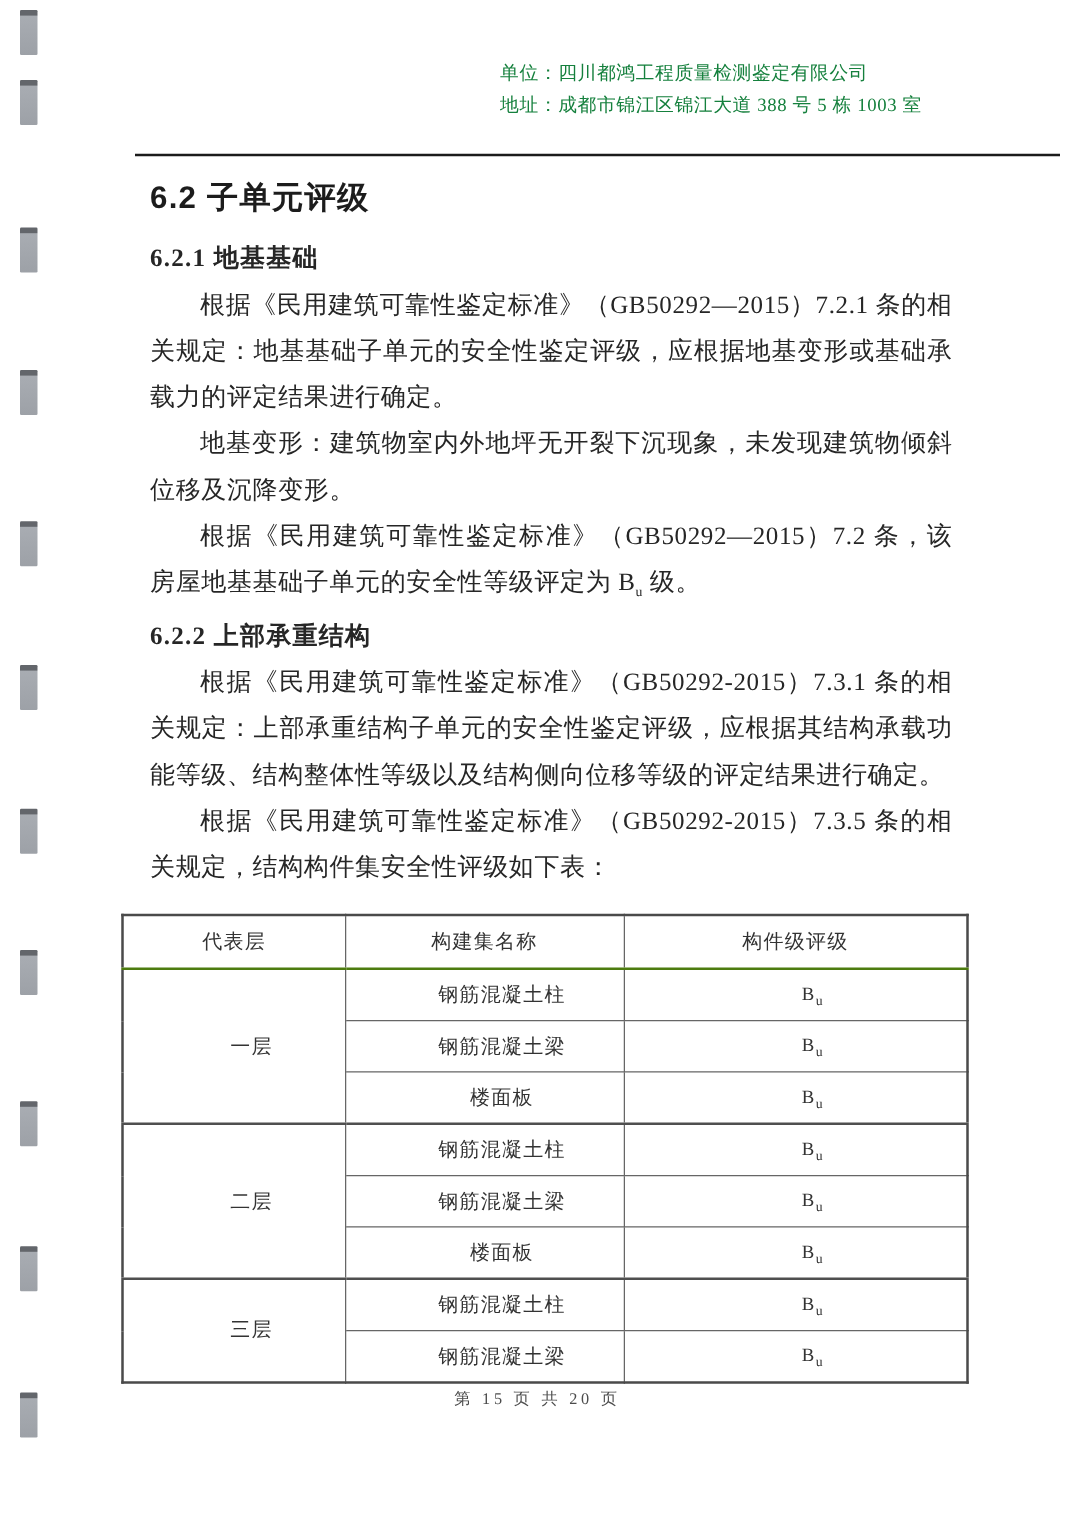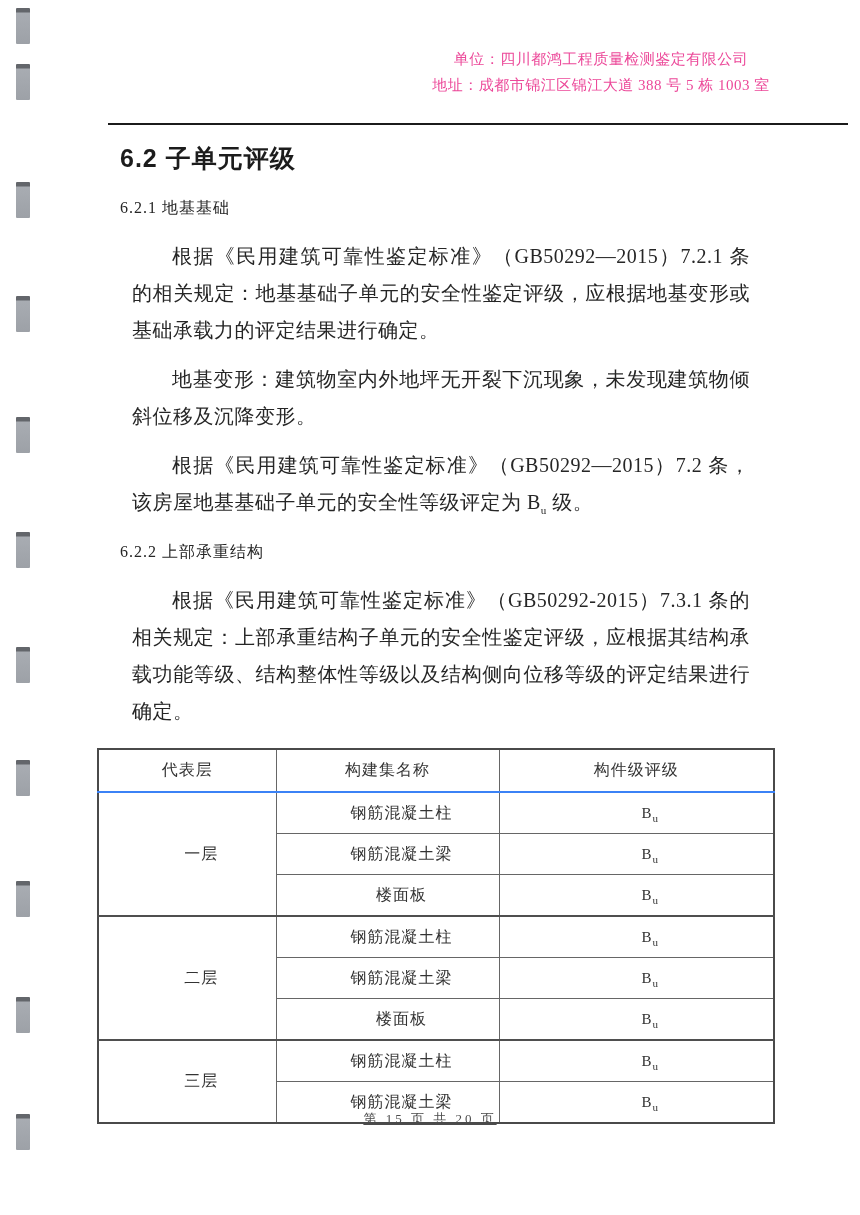--- a/index.html
+++ b/index.html
@@ -17,23 +17,22 @@
     position: absolute;
     left: 16px; width: 14px; height: 36px;
     background: linear-gradient(180deg, #63666b 0px, #63666b 4px, #a8acb2 5px, #9da1a7 100%);
     border-radius: 1px;
   }
 
   
   .doc-header {
     position: absolute;
     top: 46px; right: 58px; width: 402px;
-    text-align: center;
     font-size: 15px; line-height: 26px;
-    color: #ec4899;
+    color: #15803d;
     letter-spacing: 0.5px;
     white-space: nowrap;
   }
   .doc-header .postcode { margin-left: 38px; }
   .header-rule {
     position: absolute;
     top: 123px; left: 108px; width: 740px; height: 2px;
     background: #1b1b1b;
   }
 
@@ -44,30 +43,30 @@
   }
   .section-title {
     font-family: "Liberation Sans", "DejaVu Sans", sans-serif;
     font-size: 25px; font-weight: bold;
     line-height: 30px;
     margin: 0 0 16px 0;
     letter-spacing: 1px;
     color: #1c1c1c;
   }
   .subsection-title {
-    font-size: 16px; font-weight: normal;
+    font-size: 20px; font-weight: bold;
     line-height: 37px;
     margin: 0;
     letter-spacing: 1px;
     color: #262626;
   }
   .subsection-title.spaced { margin-top: 6px; }
   .body-para {
     font-size: 20px; line-height: 37px;
-    margin: 12px;
+    margin: 0;
     text-indent: 2em;
     text-align: justify;
     letter-spacing: 0.5px;
     color: #262626;
   }
   sub { font-size: 11px; line-height: 0; }
 
   
   .rating-table {
     border-collapse: collapse;
@@ -79,34 +78,33 @@
   }
   .rating-table th, .rating-table td {
     border: 1px solid #666666;
     text-align: center;
     vertical-align: middle;
     font-weight: normal;
     padding: 0;
     letter-spacing: 1px;
   }
   .rating-table { border: 2px solid #4a4a4a; }
-  .rating-table thead th { height: 41px; border-bottom: 2px solid #3b82f6; }
+  .rating-table thead th { height: 41px; border-bottom: 2px solid #4d7c0f; }
   .rating-table td { height: 40px; padding-left: 28px; }
   .rating-table tr.group-start td { border-top: 2px solid #4f4f4f; }
   .rating-cell { font-size: 15px; font-family: Liberation Serif, serif; }
 
   
   .page-footer {
     position: absolute;
     top: 1110px; left: 0; width: 860px;
     text-align: center;
     font-size: 13px;
     color: #4c4c4c;
     letter-spacing: 3px;
-    text-decoration: underline;
   }
 </style>
 </head>
 <body>
 
 <div class="binding-mark" style="top:8px"></div>
 <div class="binding-mark" style="top:64px"></div>
 <div class="binding-mark" style="top:182px"></div>
 <div class="binding-mark" style="top:296px"></div>
 <div class="binding-mark" style="top:417px"></div>
@@ -126,20 +124,21 @@
 <div class="content">
   <h1 class="section-title">6.2 子单元评级</h1>
 
   <h2 class="subsection-title">6.2.1 地基基础</h2>
   <p class="body-para">根据《民用建筑可靠性鉴定标准》（GB50292—2015）7.2.1 条的相关规定：地基基础子单元的安全性鉴定评级，应根据地基变形或基础承载力的评定结果进行确定。</p>
   <p class="body-para">地基变形：建筑物室内外地坪无开裂下沉现象，未发现建筑物倾斜位移及沉降变形。</p>
   <p class="body-para"><span>根据《民用建筑可靠性鉴定标准》（GB50292—2015）7.2 条，该房屋地基基础子单元的安全性等级评定为 B</span><sub>u</sub><span> 级。</span></p>
 
   <h2 class="subsection-title spaced">6.2.2 上部承重结构</h2>
   <p class="body-para">根据《民用建筑可靠性鉴定标准》（GB50292-2015）7.3.1 条的相关规定：上部承重结构子单元的安全性鉴定评级，应根据其结构承载功能等级、结构整体性等级以及结构侧向位移等级的评定结果进行确定。</p>
+  <p class="body-para">根据《民用建筑可靠性鉴定标准》（GB50292-2015）7.3.5 条的相关规定，结构构件集安全性评级如下表：</p>
 
   <table class="rating-table">
     <colgroup>
         <col style="width:178px">
         <col style="width:223px">
         <col style="width:275px">
       </colgroup>
     <thead>
       <tr>
         <th>代表层</th>

